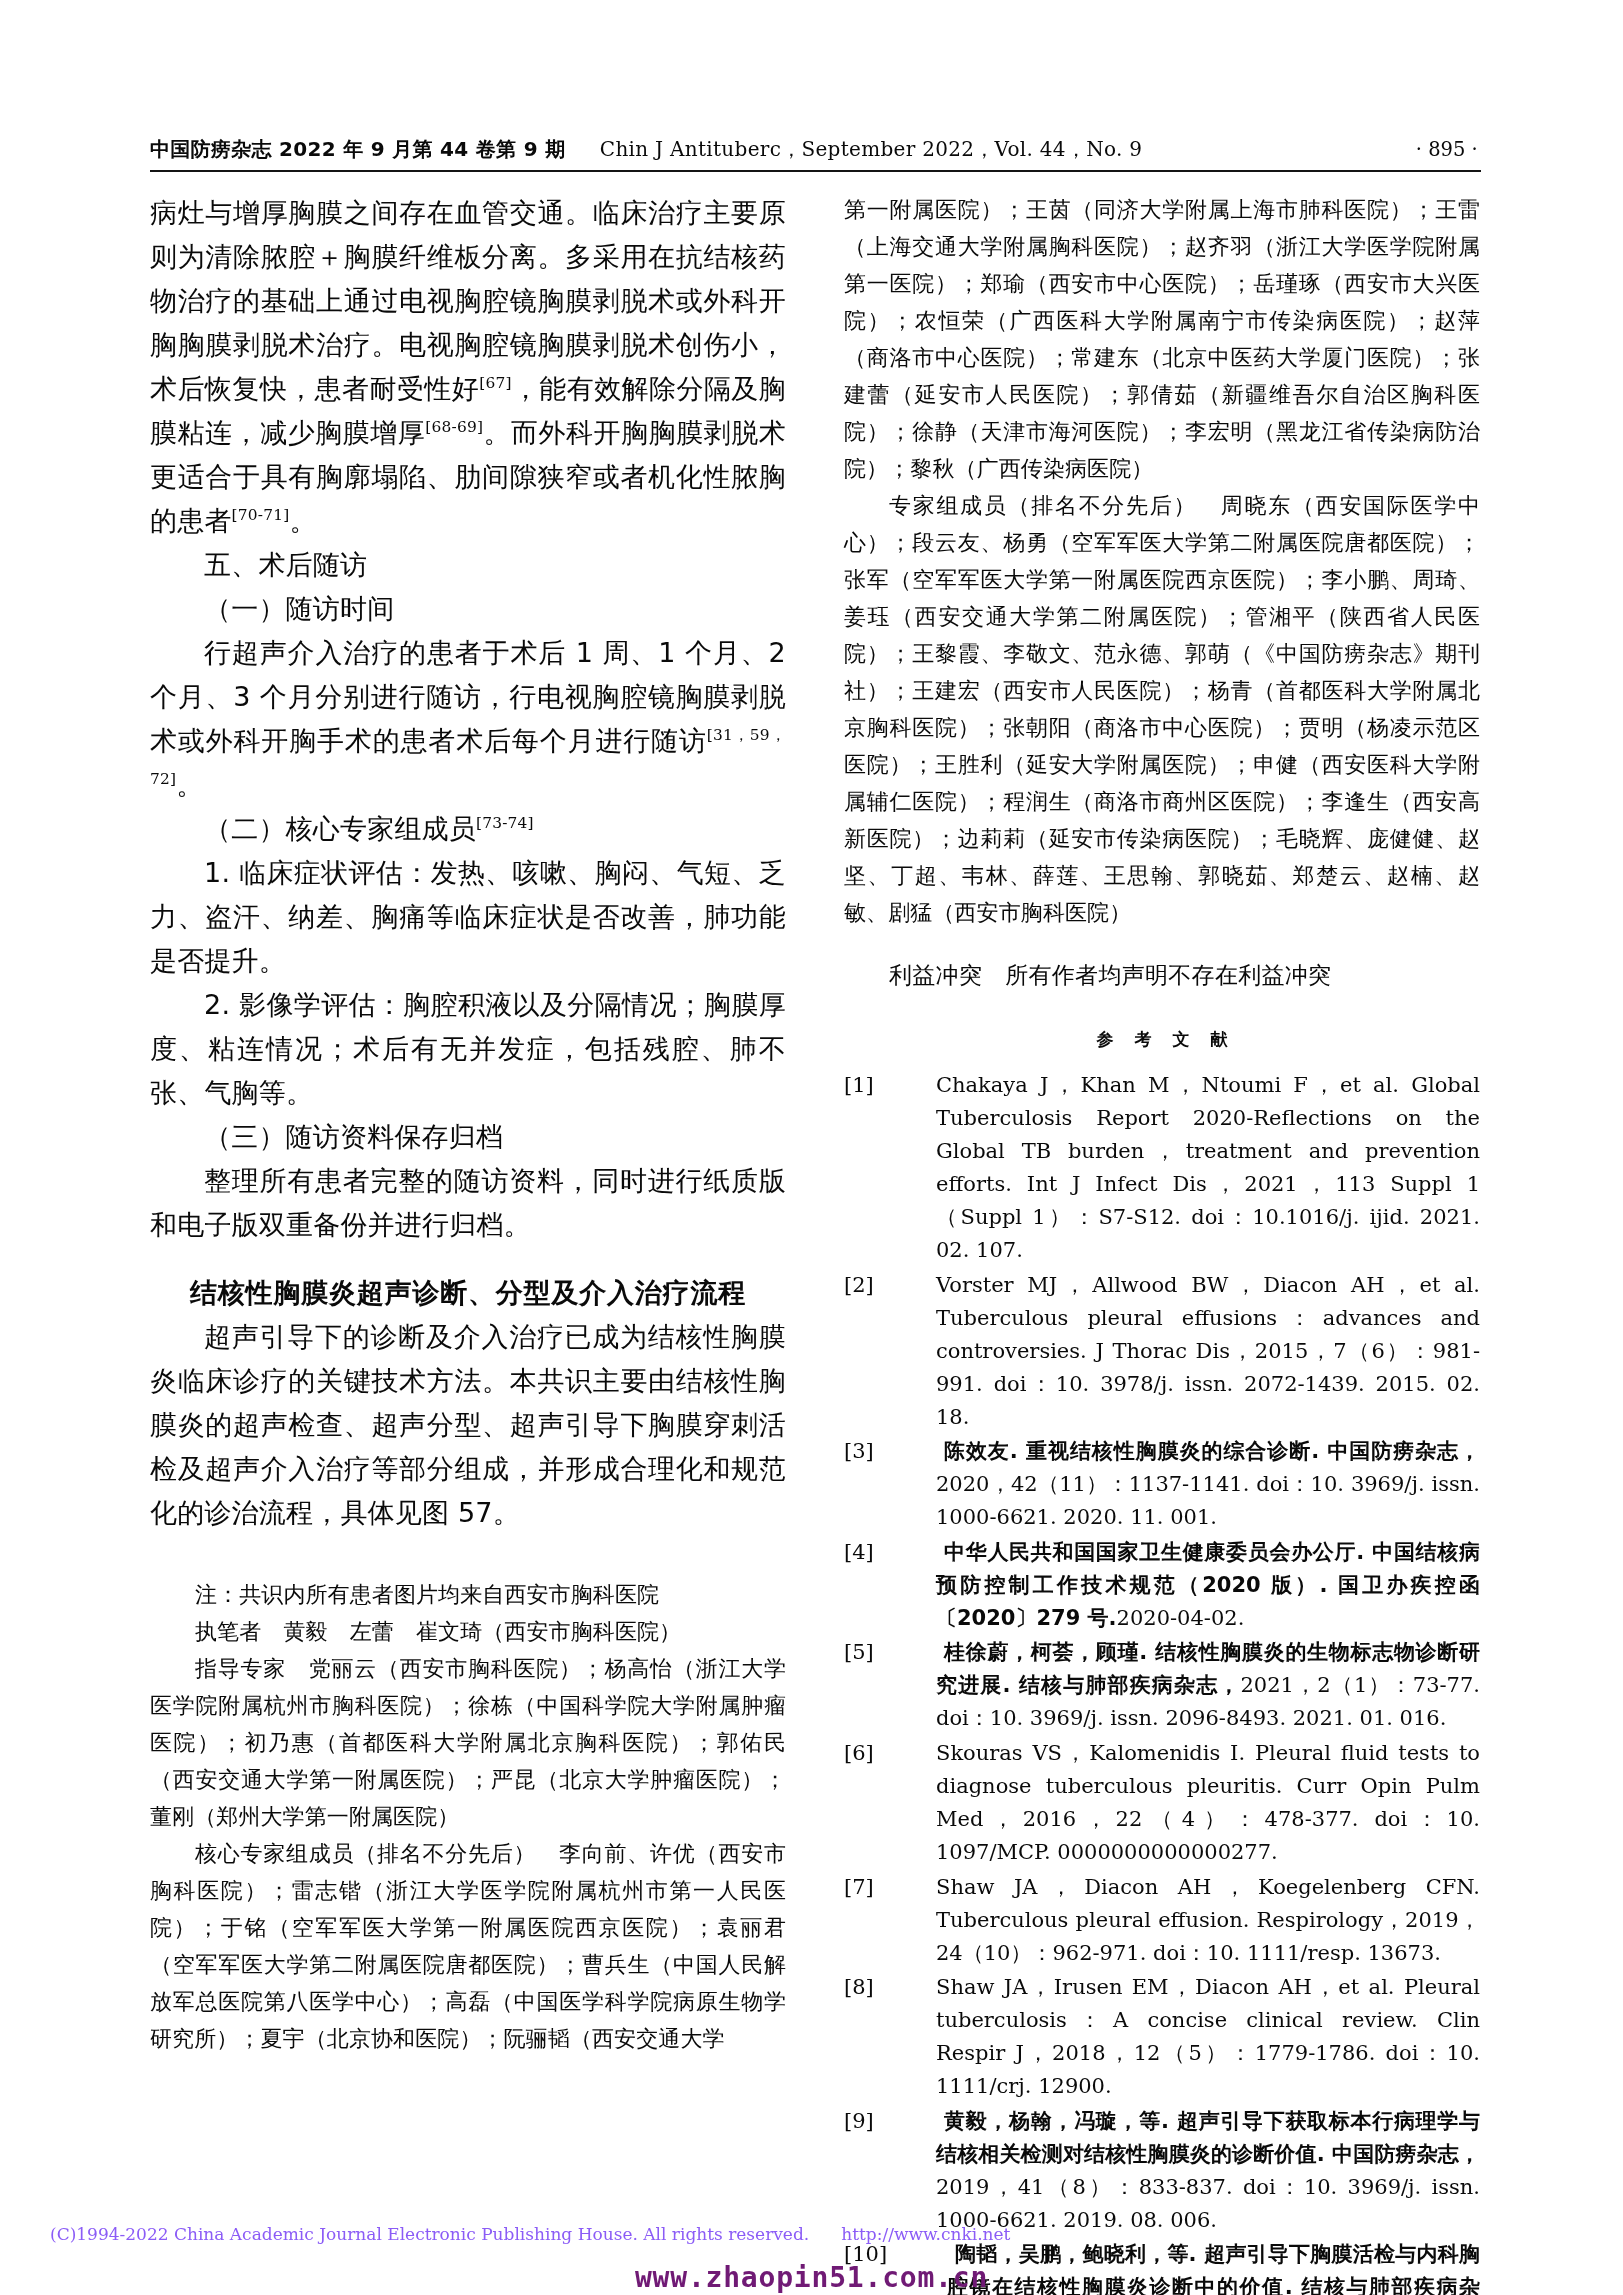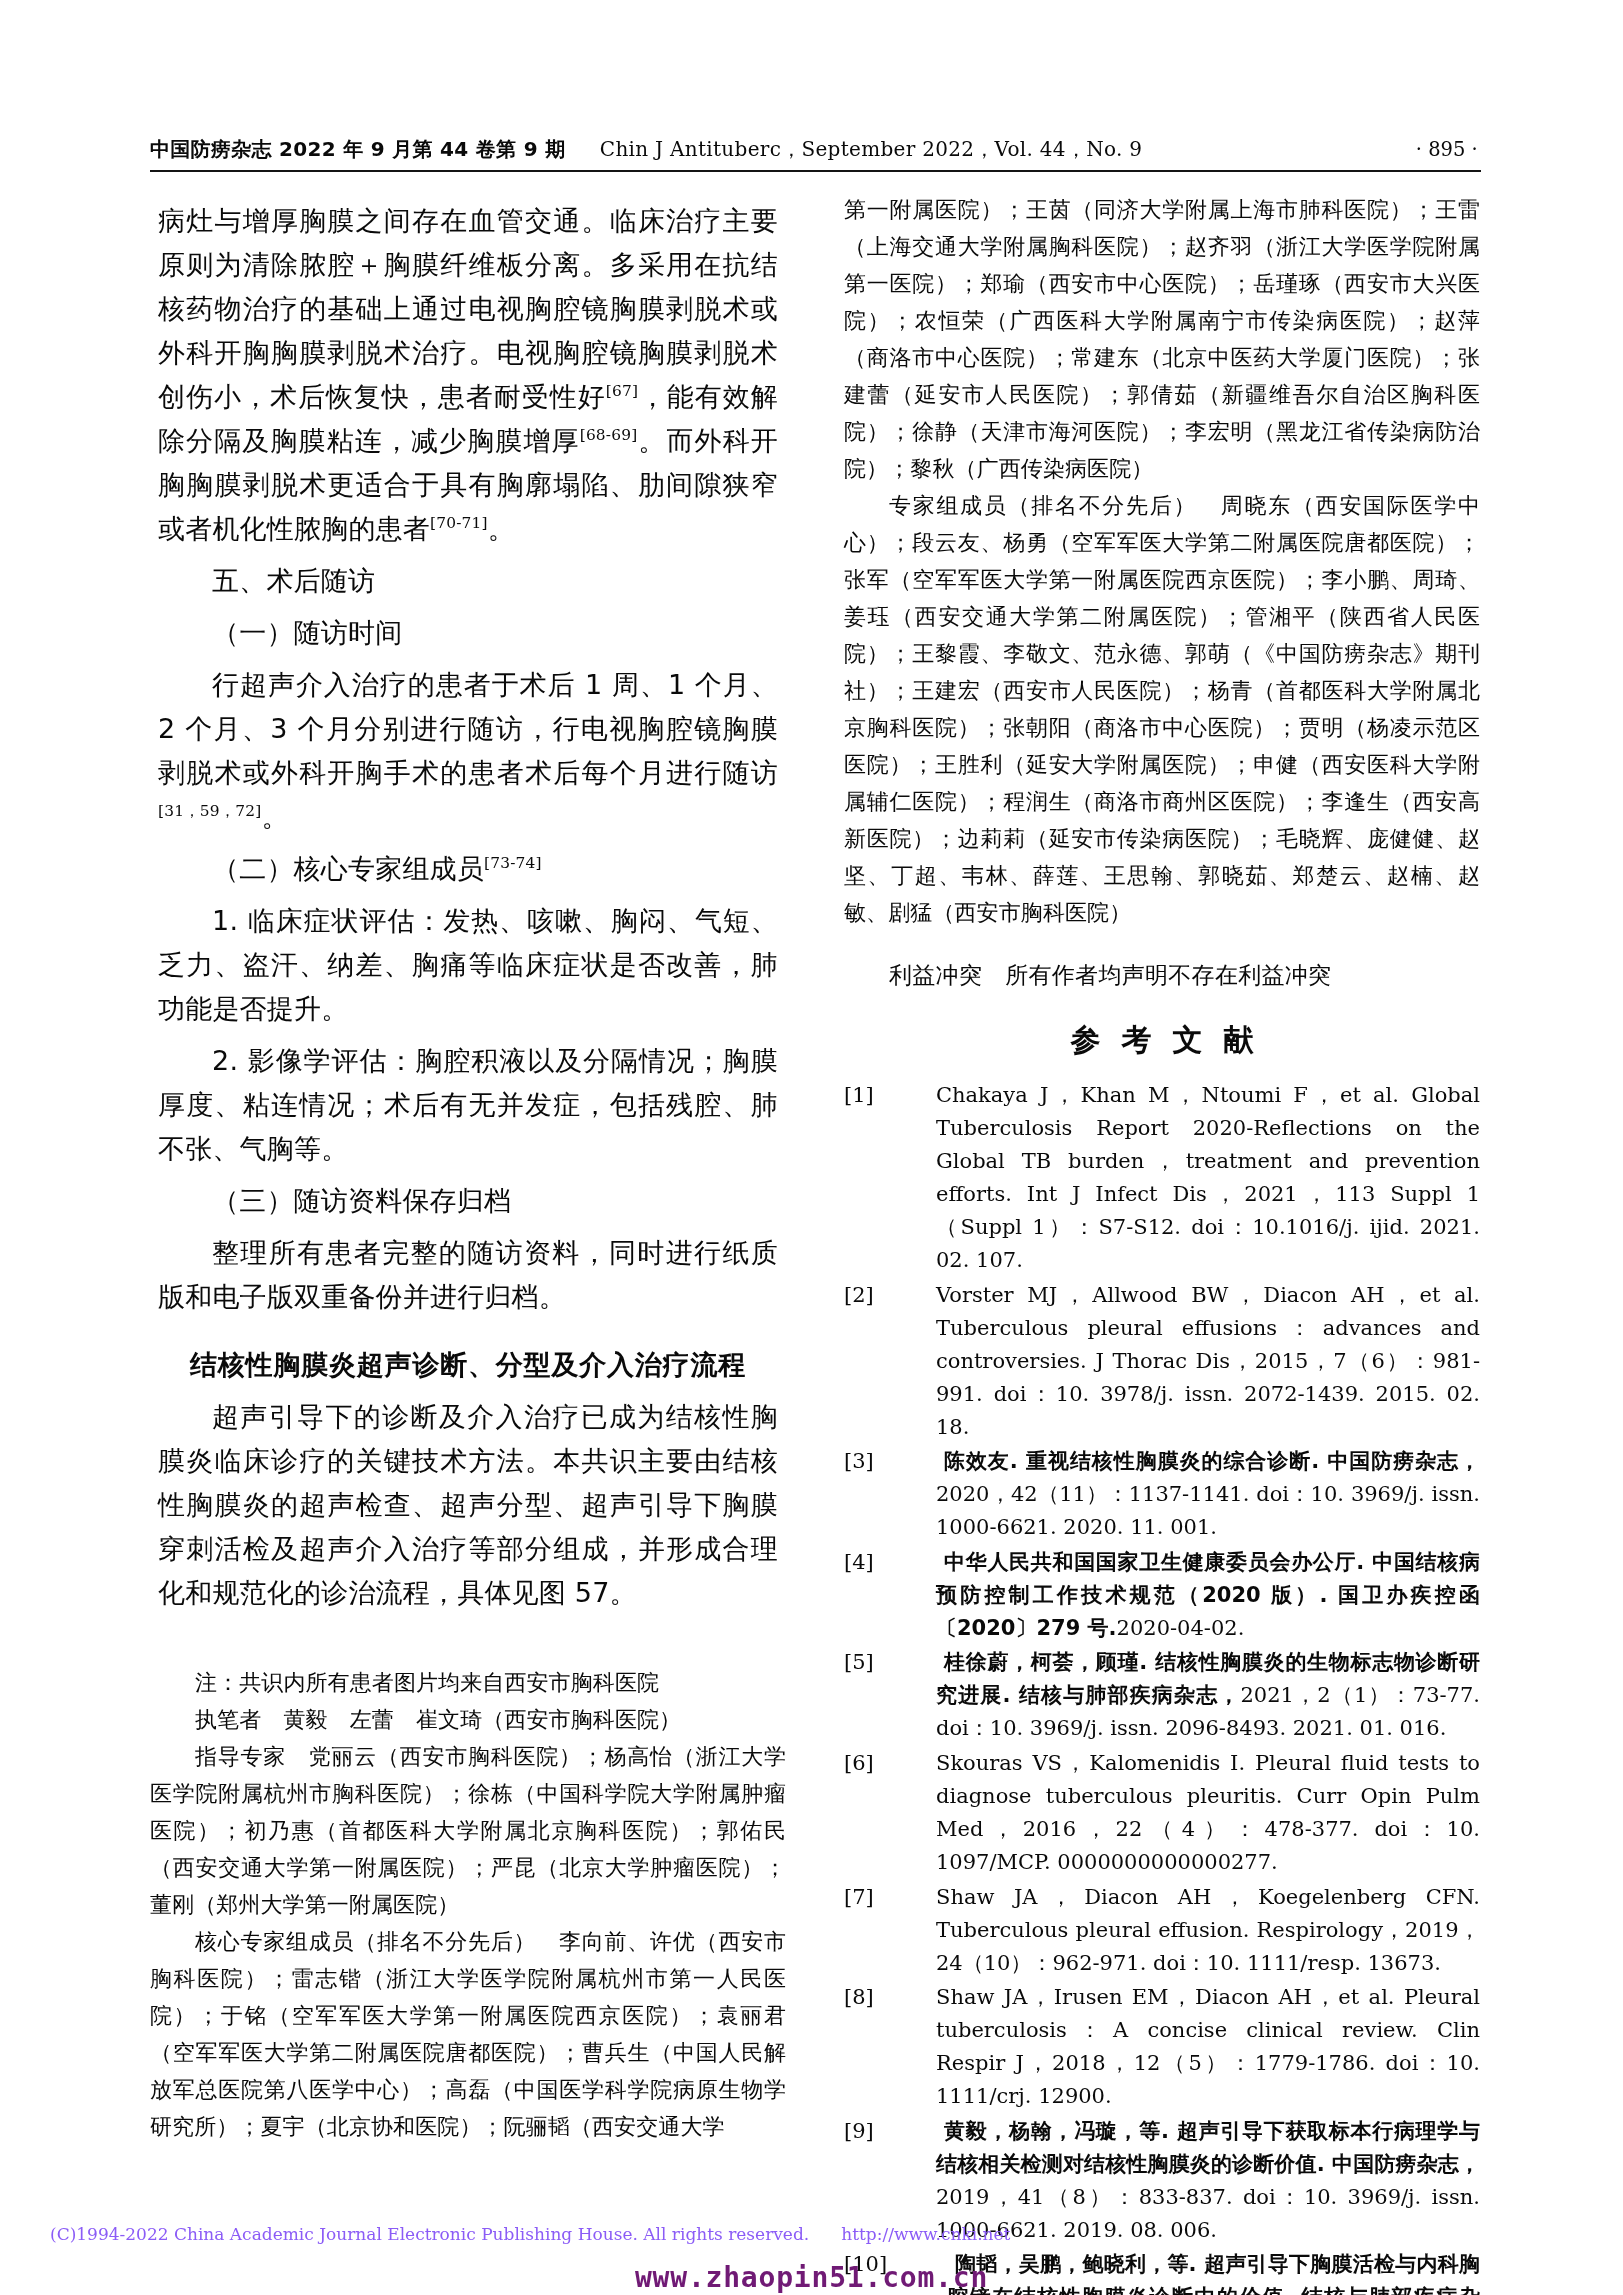--- a/index.html
+++ b/index.html
@@ -62,21 +62,21 @@
   .col {
     width: 636px;
   }
 
   
   .p-body {
     font-size: 27px;
     line-height: 44px;
     text-align: justify;
     text-justify: inter-ideograph;
-    margin: 8px;
+    margin: 0;
     letter-spacing: 0.2px;
     font-family: "DejaVu Sans", "Liberation Sans", sans-serif;
   }
   .p-body.indent { text-indent: 54px; }
   .sup {
     font-size: 15.4px;
     vertical-align: super;
     line-height: 0;
     font-family: "DejaVu Serif", "Liberation Serif", serif;
   }
@@ -110,25 +110,25 @@
     line-height: 37px;
     margin: 0;
     text-indent: 45px;
     letter-spacing: 0.3px;
   }
   .coi .gapspan { display: inline-block; width: 23px; }
 
   
   .ref-heading {
     text-align: center;
-    font-size: 30px;
+    font-size: 17px;
     font-weight: 700;
     letter-spacing: 21px;
     padding-left: 21px;
-    margin: 26px 0 18px 0;
+    margin: 34px 0 18px 0;
   }
 
   
   .ref-list { margin: 0; padding: 0; list-style: none; }
   .ref-item {
     display: flex;
     font-size: 21px;
     line-height: 33px;
     margin-bottom: 1.6px;
     font-family: "DejaVu Serif", "Liberation Serif", serif;

